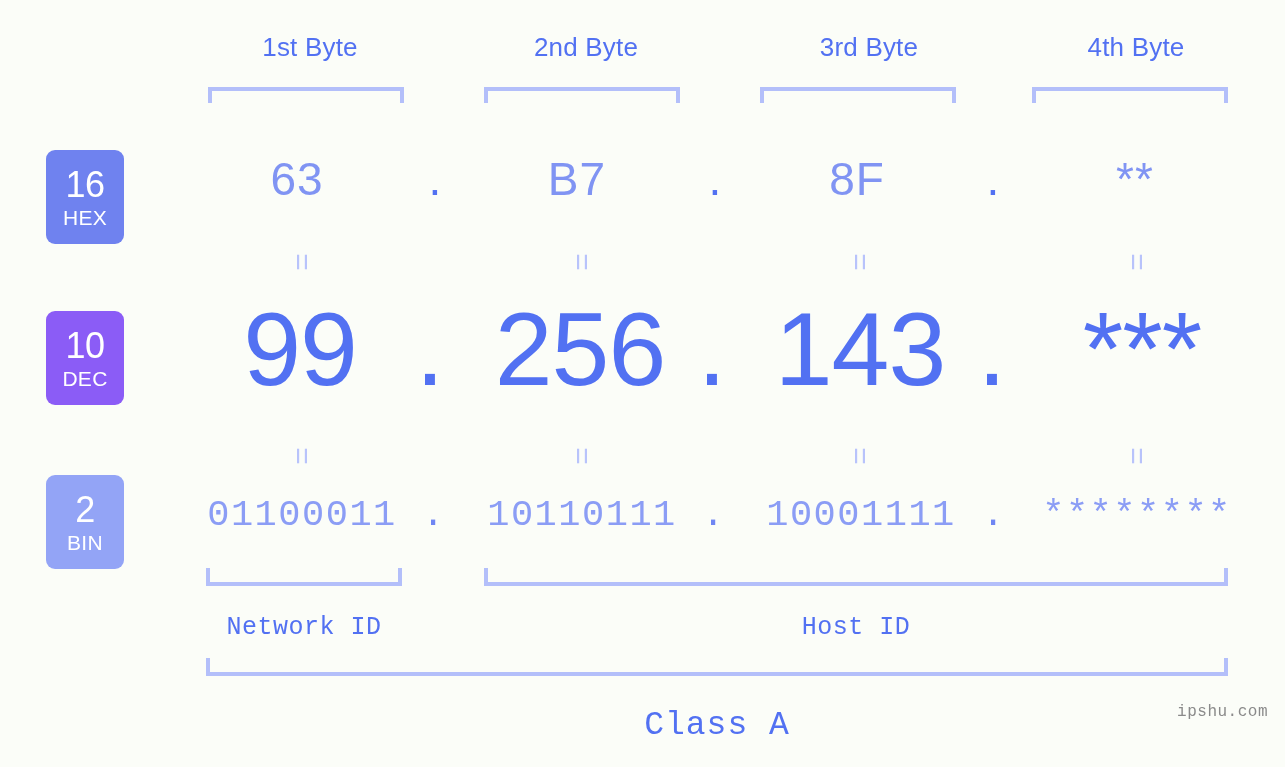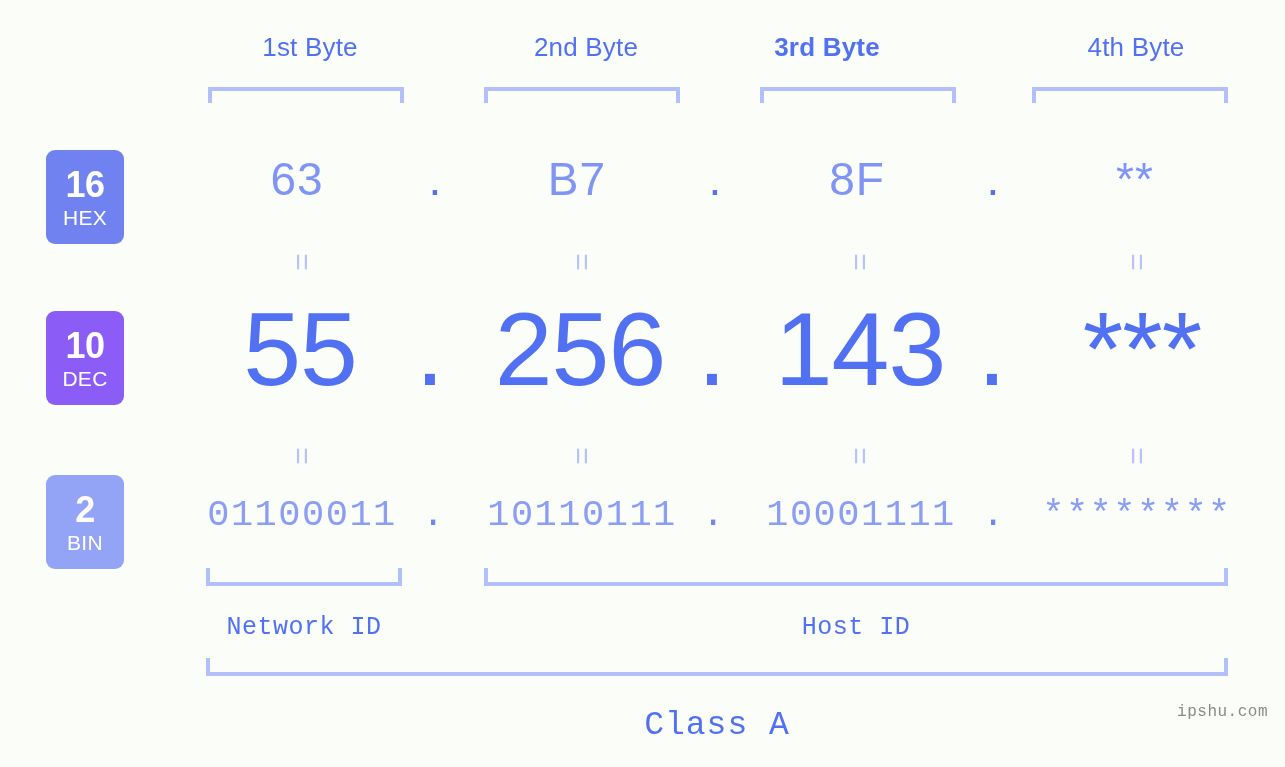--- a/index.html
+++ b/index.html
@@ -60,21 +60,21 @@
     border-radius: 9px;
     color: #ffffff;
     display: flex;
     flex-direction: column;
     align-items: center;
     justify-content: center;
     line-height: 1;
   }
   .badge .num {
     font-size: 36px;
-    font-weight: 700;
+    font-weight: 400;
     letter-spacing: -0.5px;
   }
   .badge .abbr {
     font-size: 21px;
     font-weight: 400;
     margin-top: 4px;
     letter-spacing: .3px;
   }
   .badge-hex { top: 150px; background: #6f82ef; }
   .badge-dec { top: 311px; background: #8b5cf6; }
@@ -186,21 +186,21 @@
     letter-spacing: .5px;
   }
 </style>
 </head>
 <body>
 
 <div id="stage">
 
   <div class="byte-label" style="left:195px;">1st Byte</div>
   <div class="byte-label" style="left:471px;">2nd Byte</div>
-  <div class="byte-label" style="left:712px;font-weight:bold;">3rd Byte</div>
+  <div class="byte-label" style="left:754px;">3rd Byte</div>
   <div class="byte-label" style="left:1021px;">4th Byte</div>
 
   <div class="bracket-down" style="left:208px;  top:87px; width:196px;"></div>
   <div class="bracket-down" style="left:484px;  top:87px; width:196px;"></div>
   <div class="bracket-down" style="left:760px;  top:87px; width:196px;"></div>
   <div class="bracket-down" style="left:1032px; top:87px; width:196px;"></div>
 
   <div class="badge badge-hex">
     <span class="num">16</span>
     <span class="abbr">HEX</span>
@@ -223,21 +223,21 @@
     <div class="dot" style="left:973px;">.</div>
     <div class="cell" style="left:1020px;">**</div>
   </div>
 
   <div class="eq" style="left:187px;  top:247px;">=</div>
   <div class="eq" style="left:467px;  top:247px;">=</div>
   <div class="eq" style="left:745px;  top:247px;">=</div>
   <div class="eq" style="left:1022px; top:247px;">=</div>
 
   <div class="row row-dec">
-    <div class="cell" style="left:185px;">55</div>
+    <div class="cell" style="left:185px;">99</div>
     <div class="dot" style="left:410px;">.</div>
     <div class="cell" style="left:465px;">256</div>
     <div class="dot" style="left:692px;">.</div>
     <div class="cell" style="left:745px;">143</div>
     <div class="dot" style="left:972px;">.</div>
     <div class="cell" style="left:1027px;">***</div>
   </div>
 
   <div class="eq" style="left:187px;  top:441px;">=</div>
   <div class="eq" style="left:467px;  top:441px;">=</div>

